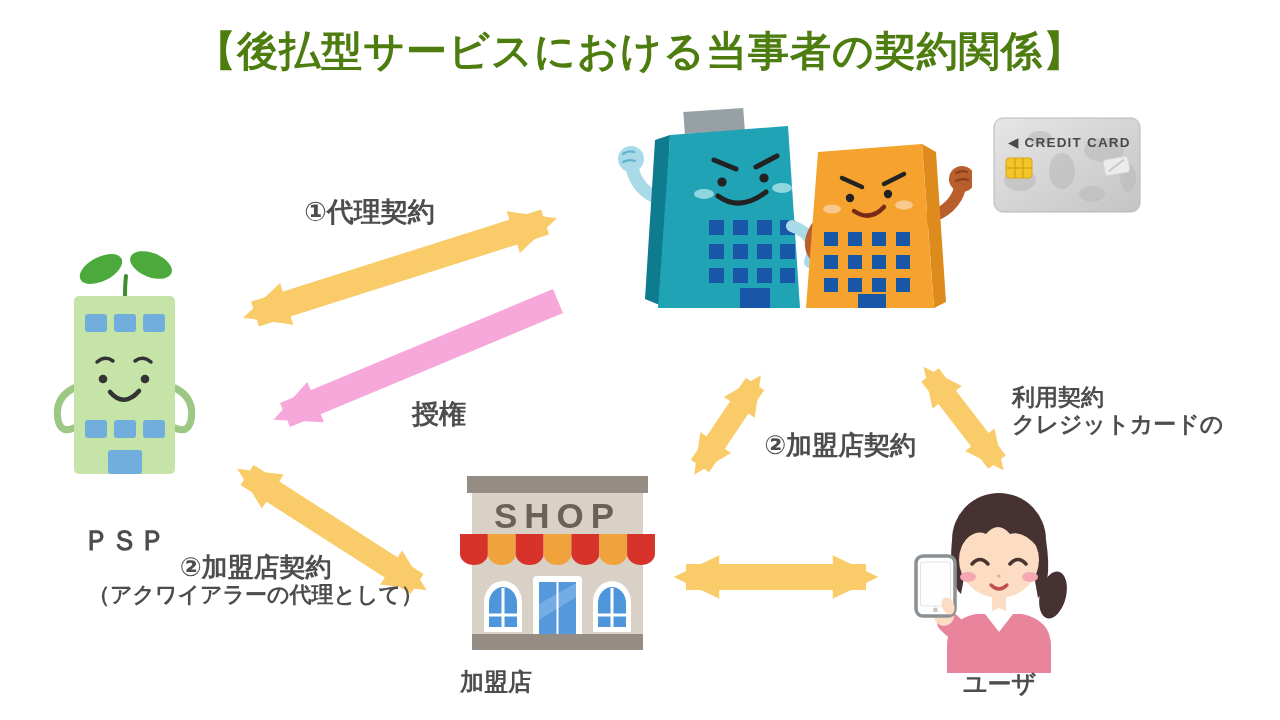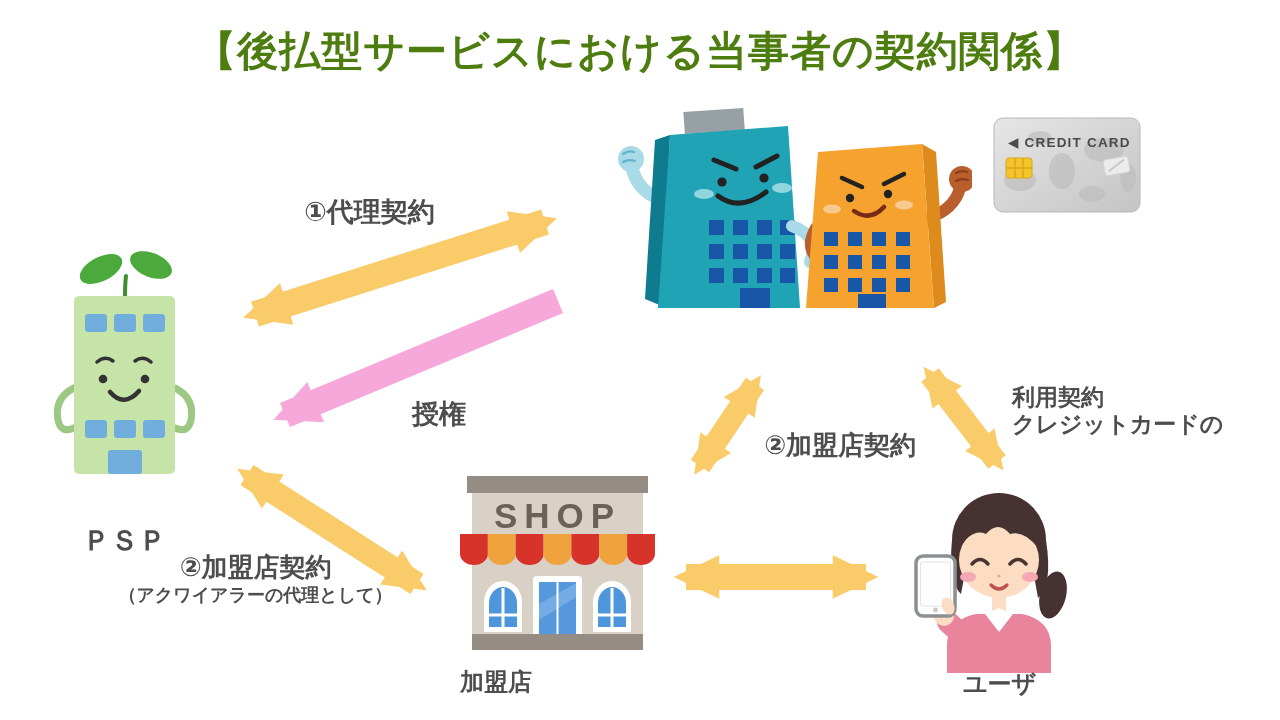--- a/index.html
+++ b/index.html
@@ -15,21 +15,21 @@
   .abs{position:absolute;}
   .lbl{
     position:absolute;font-weight:bold;color:#4D4D4D;white-space:nowrap;
   }
   .rel-agency{left:304px;top:194px;font-size:27px;}
   .rel-auth{left:412px;top:396px;font-size:27px;text-align:right;}
   .rel-merchant-acq{left:764px;top:428px;font-size:26px;}
   .rel-card{left:1012px;top:384px;font-size:23px;line-height:27px;}
   .rel-merchant-psp{left:68px;top:552px;width:375px;text-align:center;}
   .rel-merchant-psp .l1{font-size:26px;line-height:30px;}
-  .rel-merchant-psp .l2{font-size:18px;line-height:26px;}
+  .rel-merchant-psp .l2{font-size:22px;line-height:26px;}
   .rel-sales{left:718px;top:614px;font-size:27px;}
   .psp-label{left:52px;top:482px;width:145px;text-align:center;font-size:28px;margin-top:40px;}
   .acq-label{left:606px;top:316px;font-size:24px;}
   .shop-label{left:460px;top:666px;width:195px;text-align:left;font-size:24px;}
   .user-label{left:902px;top:668px;width:195px;text-align:center;font-size:24px;}
 </style>
 </head>
 <body>
 
 <div class="canvas">

